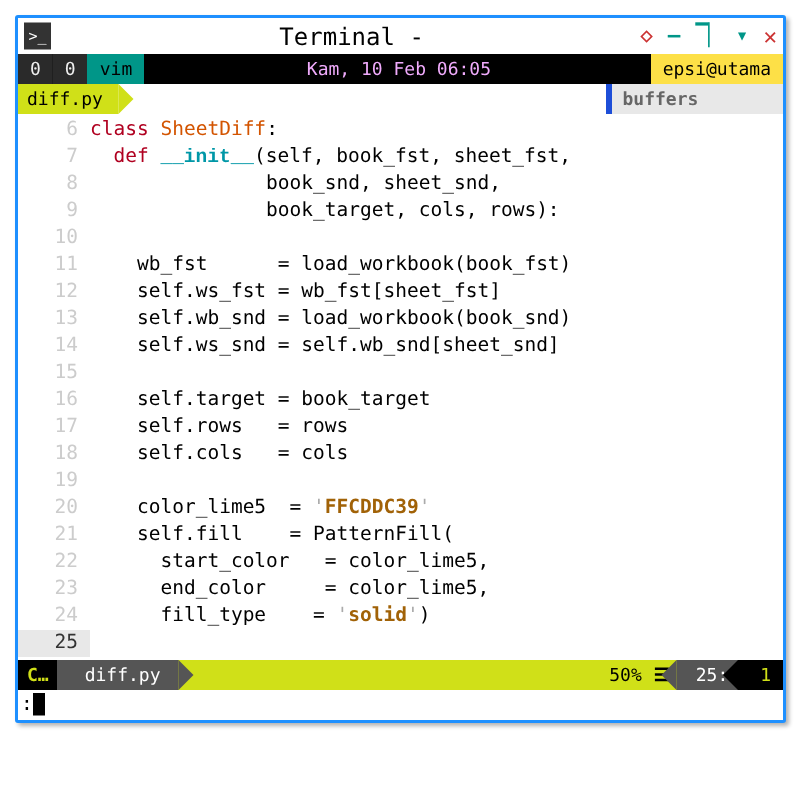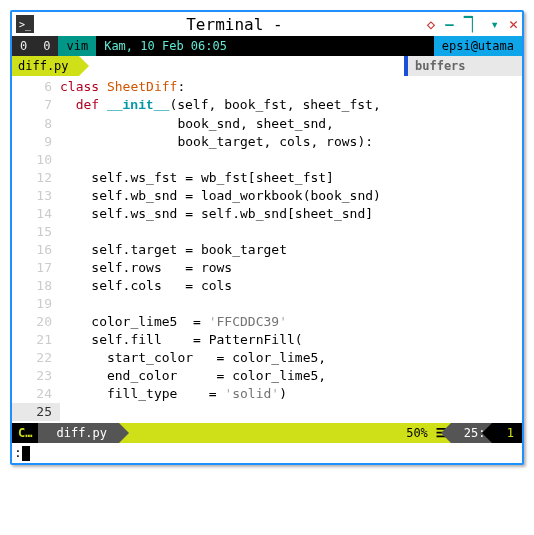--- a/index.html
+++ b/index.html
@@ -65,22 +65,22 @@
     color: #fff;
     font-size: 12px;
     line-height: 20px;
   }
   .seg {
     padding: 0 8px;
     white-space: pre;
   }
   .seg-norm { background: #2a2a2a; color:#eee; }
   .seg-teal { background: #009688; color:#000;text-align:center; }
-  .seg-date { flex:1; text-align:left; color:#5eead4; padding-right: 6px;}
-  .seg-user { background: #0ea5e9; color:#000; padding:0 8px; }
+  .seg-date { flex:1; text-align:center; color:#f0abfc; padding-right: 6px;}
+  .seg-user { background: #fde047; color:#000; padding:0 8px; }
   
   .tabbar {
     display: flex;
     height: 20px;
     background: #fff;
     font-size: 12px;
     line-height: 20px;
   }
   .tab-active {
     background: #d0e018;
@@ -120,21 +120,21 @@
     text-align: right;
     color: #ccc;
     padding-right: 8px;
     flex-shrink: 0;
   }
   .gutter.cur { background: #e8e8e8; color:#333; }
   .code-content { flex:1; }
   .kw  { color: #b00020; }
   .cls { color: #d35400; }
   .def { color: #0097a7; font-weight: bold; font-family: Liberation Mono, monospace; }
-  .str { color: #737373; }
+  .str { color: #a16207; font-weight: bold; }
   .sep { color: #aaa; }
   
   .bottom-status {
     display: flex;
     height: 20px;
     background: #d0e018;
     font-size: 12px;
     line-height: 20px;
     align-items: center;
   }
@@ -247,20 +247,21 @@
       <div class="tab-spacer"></div>
       <div class="tab-right">buffers</div>
     </div>
 
     <div class="code" id="code">
         <div class="line"><span class="gutter">6</span><span class="code-content"><span class="kw">class </span><span class="cls">SheetDiff</span><span>:</span></span></div>
         <div class="line"><span class="gutter">7</span><span class="code-content">  <span class="kw">def </span><span class="def">__init__</span><span>(self, book_fst, sheet_fst,</span></span></div>
         <div class="line"><span class="gutter">8</span><span class="code-content">               <span>book_snd, sheet_snd,</span></span></div>
         <div class="line"><span class="gutter">9</span><span class="code-content">               <span>book_target, cols, rows):</span></span></div>
         <div class="line"><span class="gutter">10</span><span class="code-content"></span></div>
+        <div class="line"><span class="gutter">11</span><span class="code-content">    <span>wb_fst      = load_workbook(book_fst)</span></span></div>
         <div class="line"><span class="gutter">12</span><span class="code-content">    <span>self.ws_fst = wb_fst[sheet_fst]</span></span></div>
         <div class="line"><span class="gutter">13</span><span class="code-content">    <span>self.wb_snd = load_workbook(book_snd)</span></span></div>
         <div class="line"><span class="gutter">14</span><span class="code-content">    <span>self.ws_snd = self.wb_snd[sheet_snd]</span></span></div>
         <div class="line"><span class="gutter">15</span><span class="code-content"></span></div>
         <div class="line"><span class="gutter">16</span><span class="code-content">    <span>self.target = book_target</span></span></div>
         <div class="line"><span class="gutter">17</span><span class="code-content">    <span>self.rows   = rows</span></span></div>
         <div class="line"><span class="gutter">18</span><span class="code-content">    <span>self.cols   = cols</span></span></div>
         <div class="line"><span class="gutter">19</span><span class="code-content"></span></div>
         <div class="line"><span class="gutter">20</span><span class="code-content">    <span>color_lime5  = </span><span class="sep">'</span><span class="str">FFCDDC39</span><span class="sep">'</span></span></div>
         <div class="line"><span class="gutter">21</span><span class="code-content">    <span>self.fill    = PatternFill(</span></span></div>

